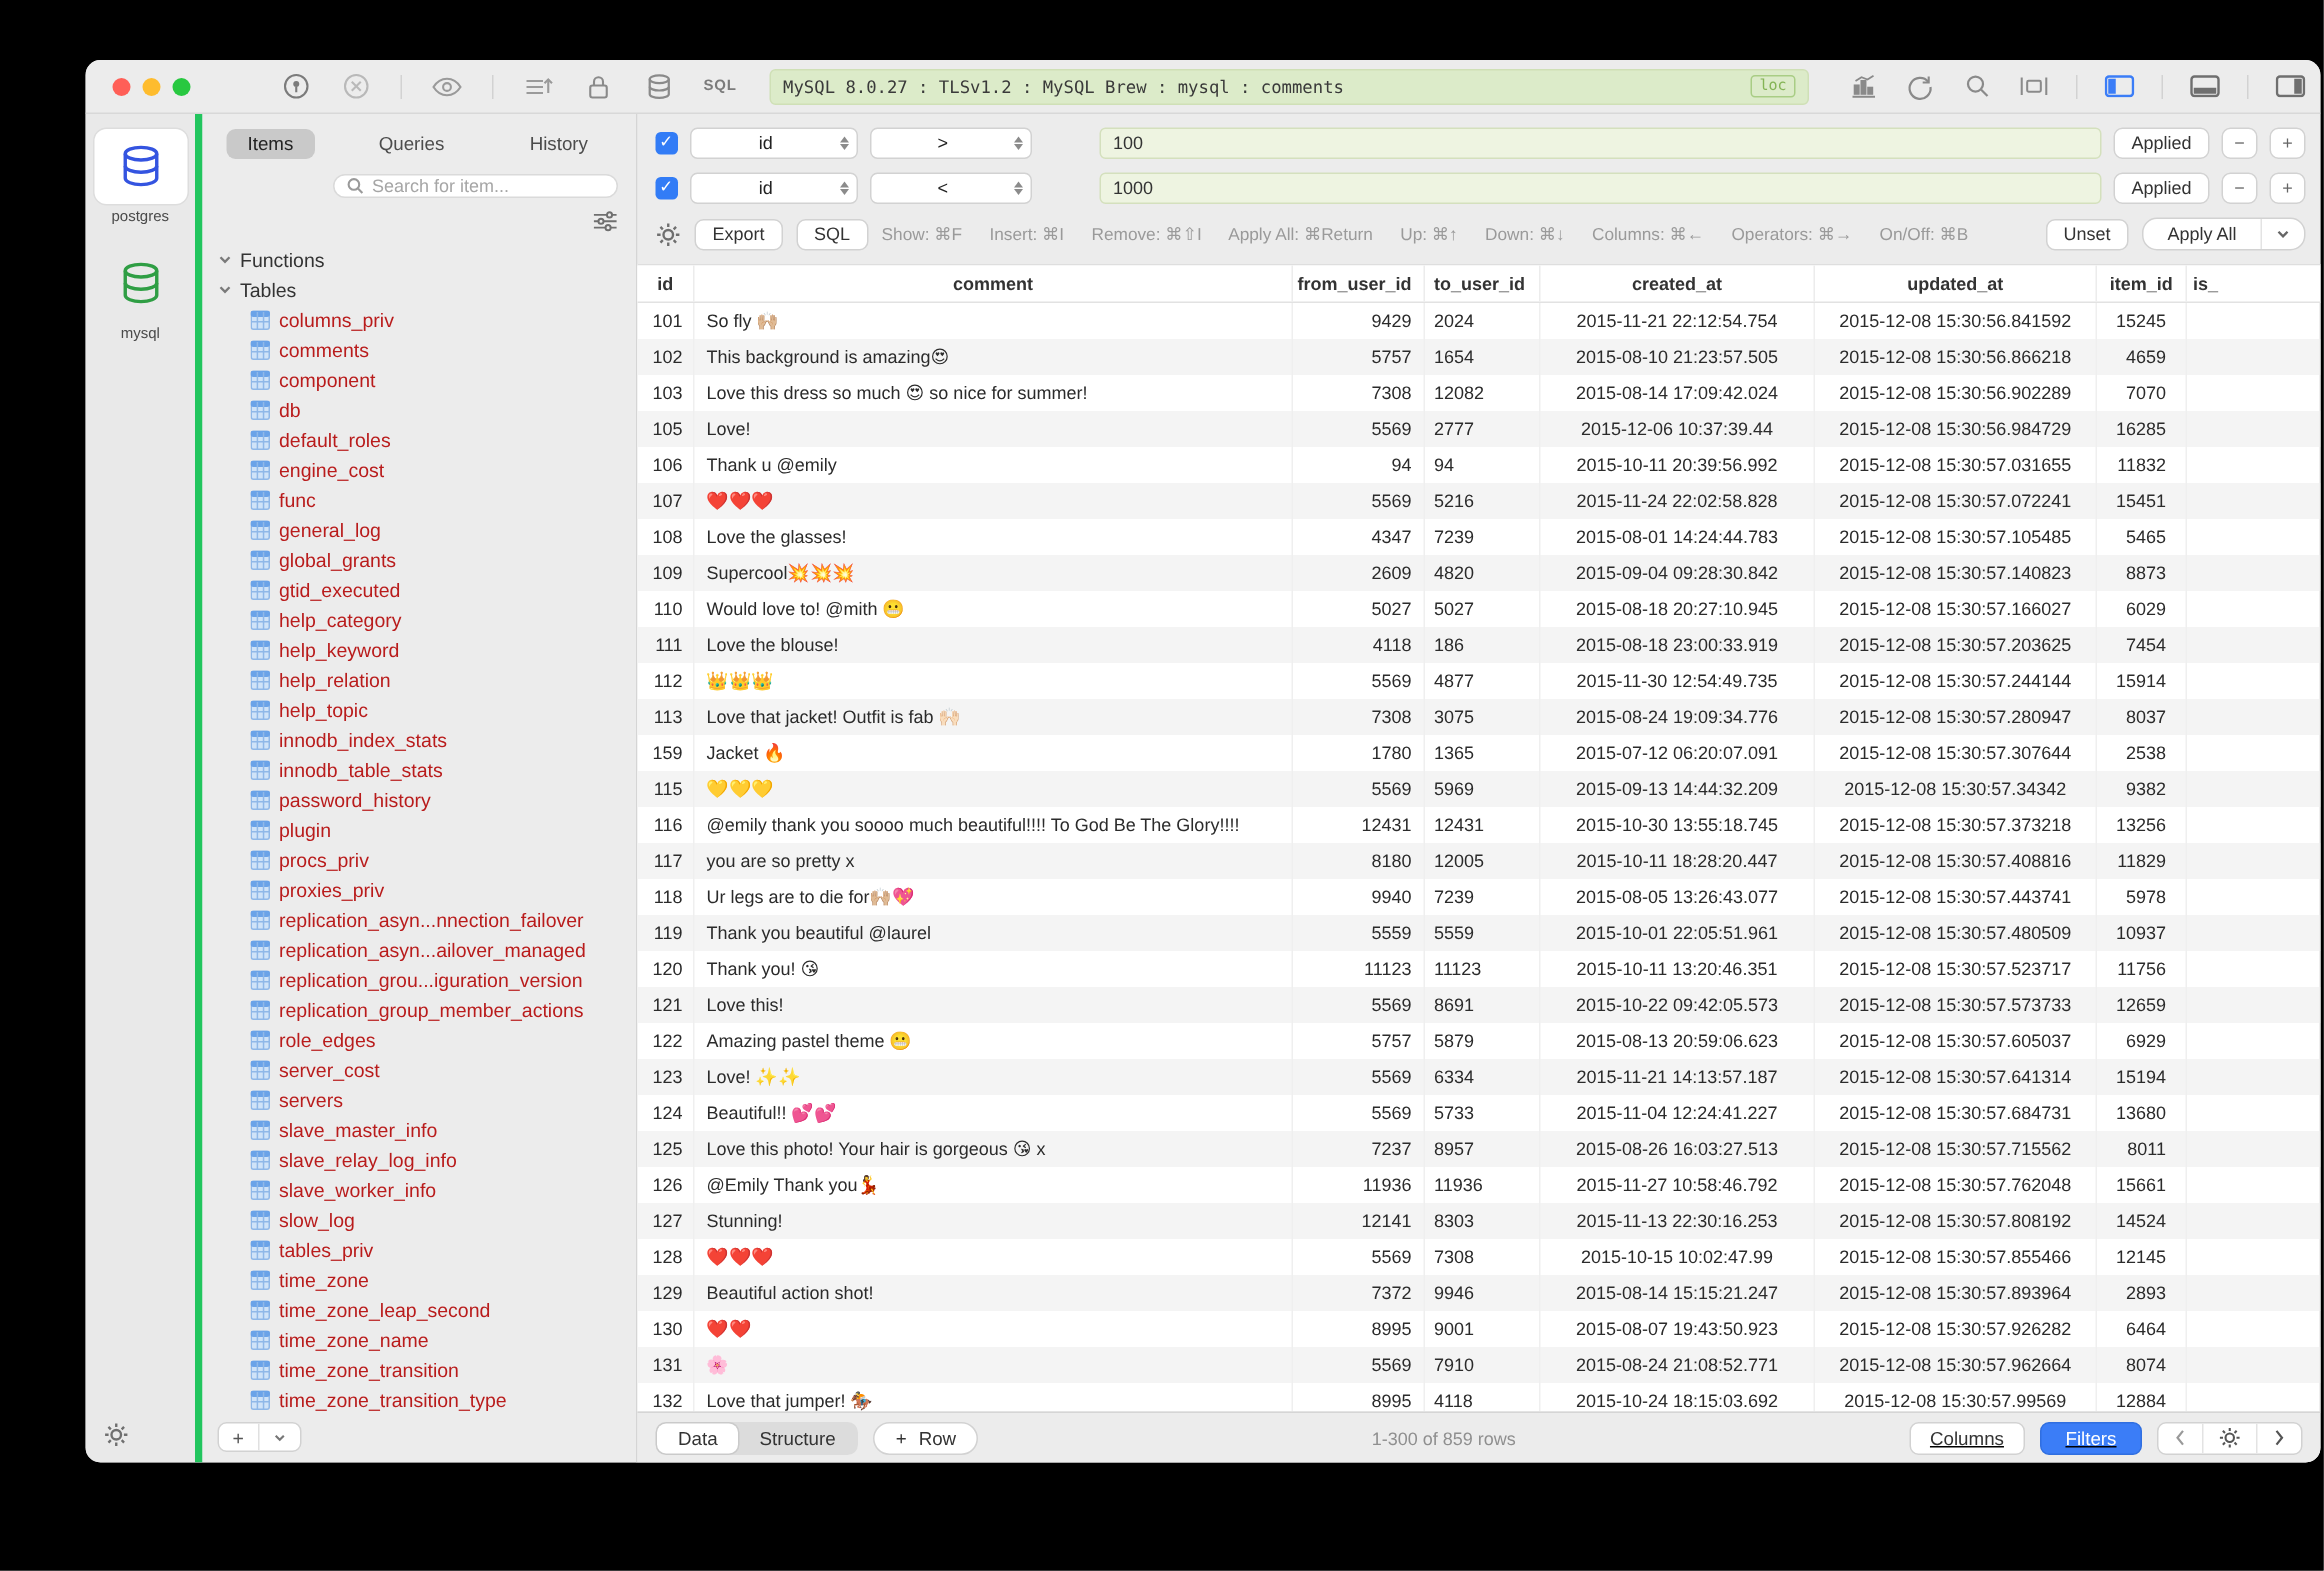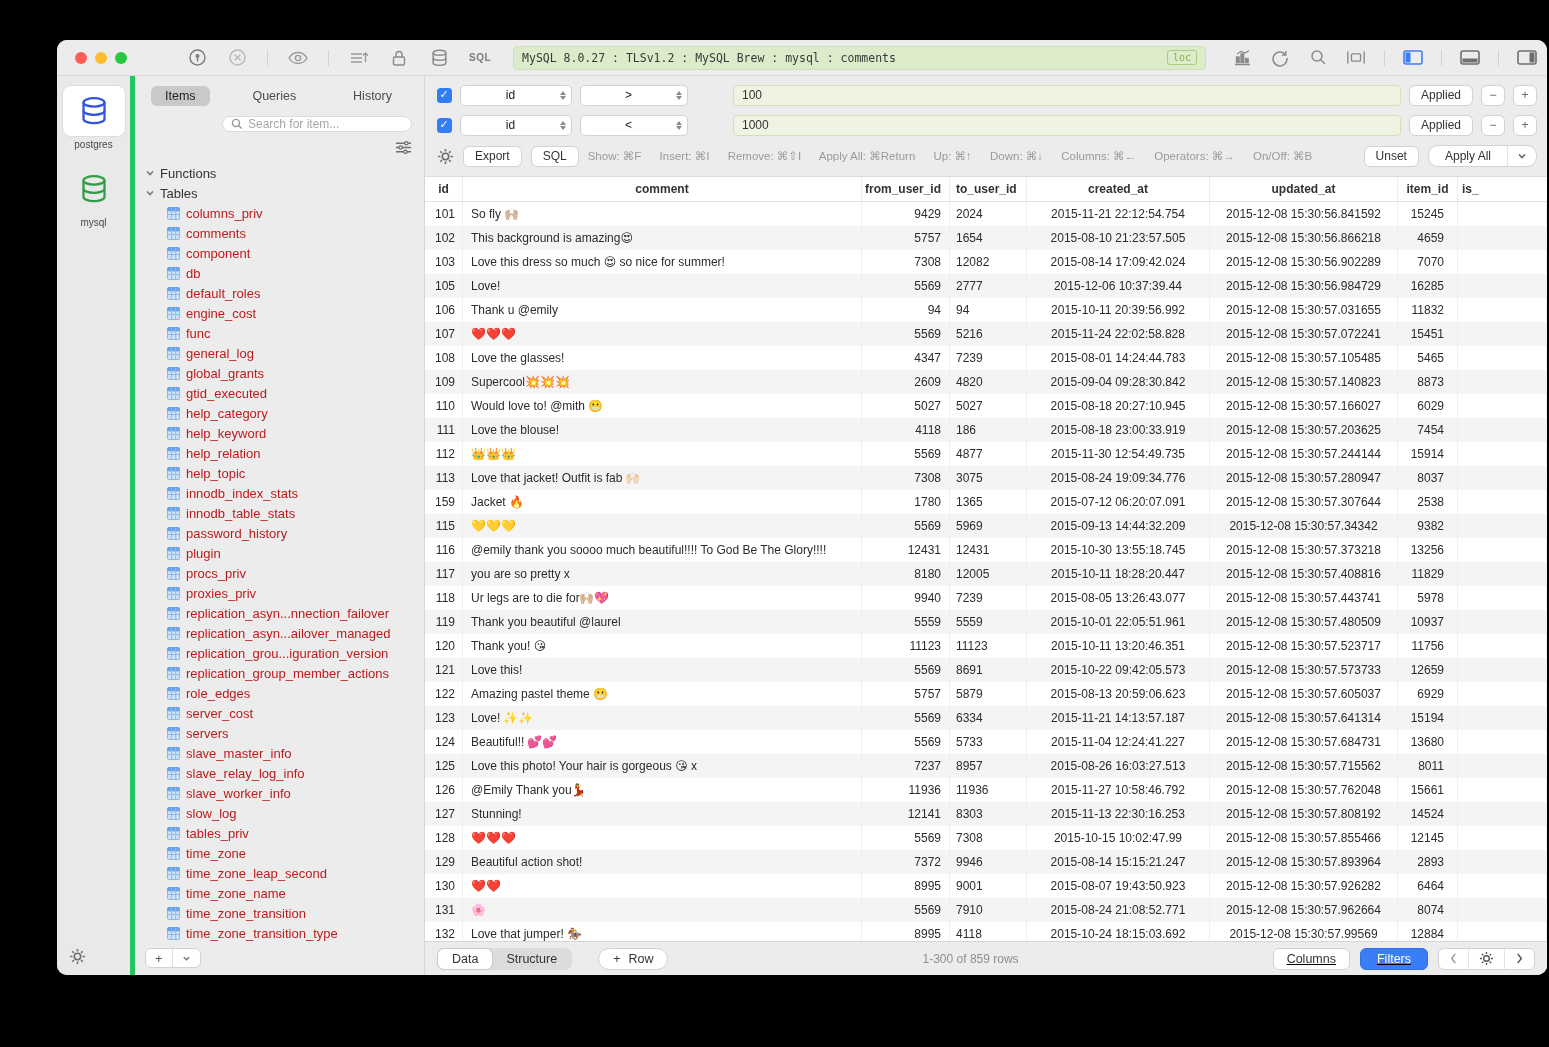--- a/index.html
+++ b/index.html
@@ -108,21 +108,21 @@
   .c-comment { padding-left:8px; }
   .c-from { text-align:right; padding-right:8px; }
   .c-to { padding-left:6px; }
   .c-created { text-align:center; }
   .c-updated { text-align:center; }
   .c-item { text-align:right; padding-right:13px; }
   .c-is { border-right:none; }
 
   
   .statusbar { flex:0 0 34px; background:#ececec; border-top:1px solid #d5d5d5;
-    display:flex; align-items:center; padding:0 12px; gap:26px; }
+    display:flex; align-items:center; padding:0 12px; gap:10px; }
   .seg-ctl { display:flex; background:#dcdcdc; border-radius:7px; padding:1px; }
   .seg-tab { font-size:12.5px; color:#333; padding:3px 14px; border-radius:6px; cursor:default; }
   .seg-tab.active { background:#fff; box-shadow:0 0 0 1px rgba(0,0,0,.08); }
   .rowbtn { display:flex; align-items:center; gap:8px; background:#fff; border:1px solid #d2d2d2;
     border-radius:12px; height:22px; padding:0 14px; font-size:12.5px; color:#333; }
   .sb-center { flex:1; text-align:center; font-size:12px; color:#8f8f8f; }
   .sb-right { display:flex; align-items:flex-start; gap:10px;text-decoration:underline; }
   .btn-plain { background:#fff; border:1px solid #d2d2d2; border-radius:6px; height:22px;
     padding:0 13px; font-size:12.5px; color:#333; display:flex; align-items:center; }
   .btn-blue { background:#3b7df7; border:1px solid #306fe0; border-radius:6px; height:22px;

